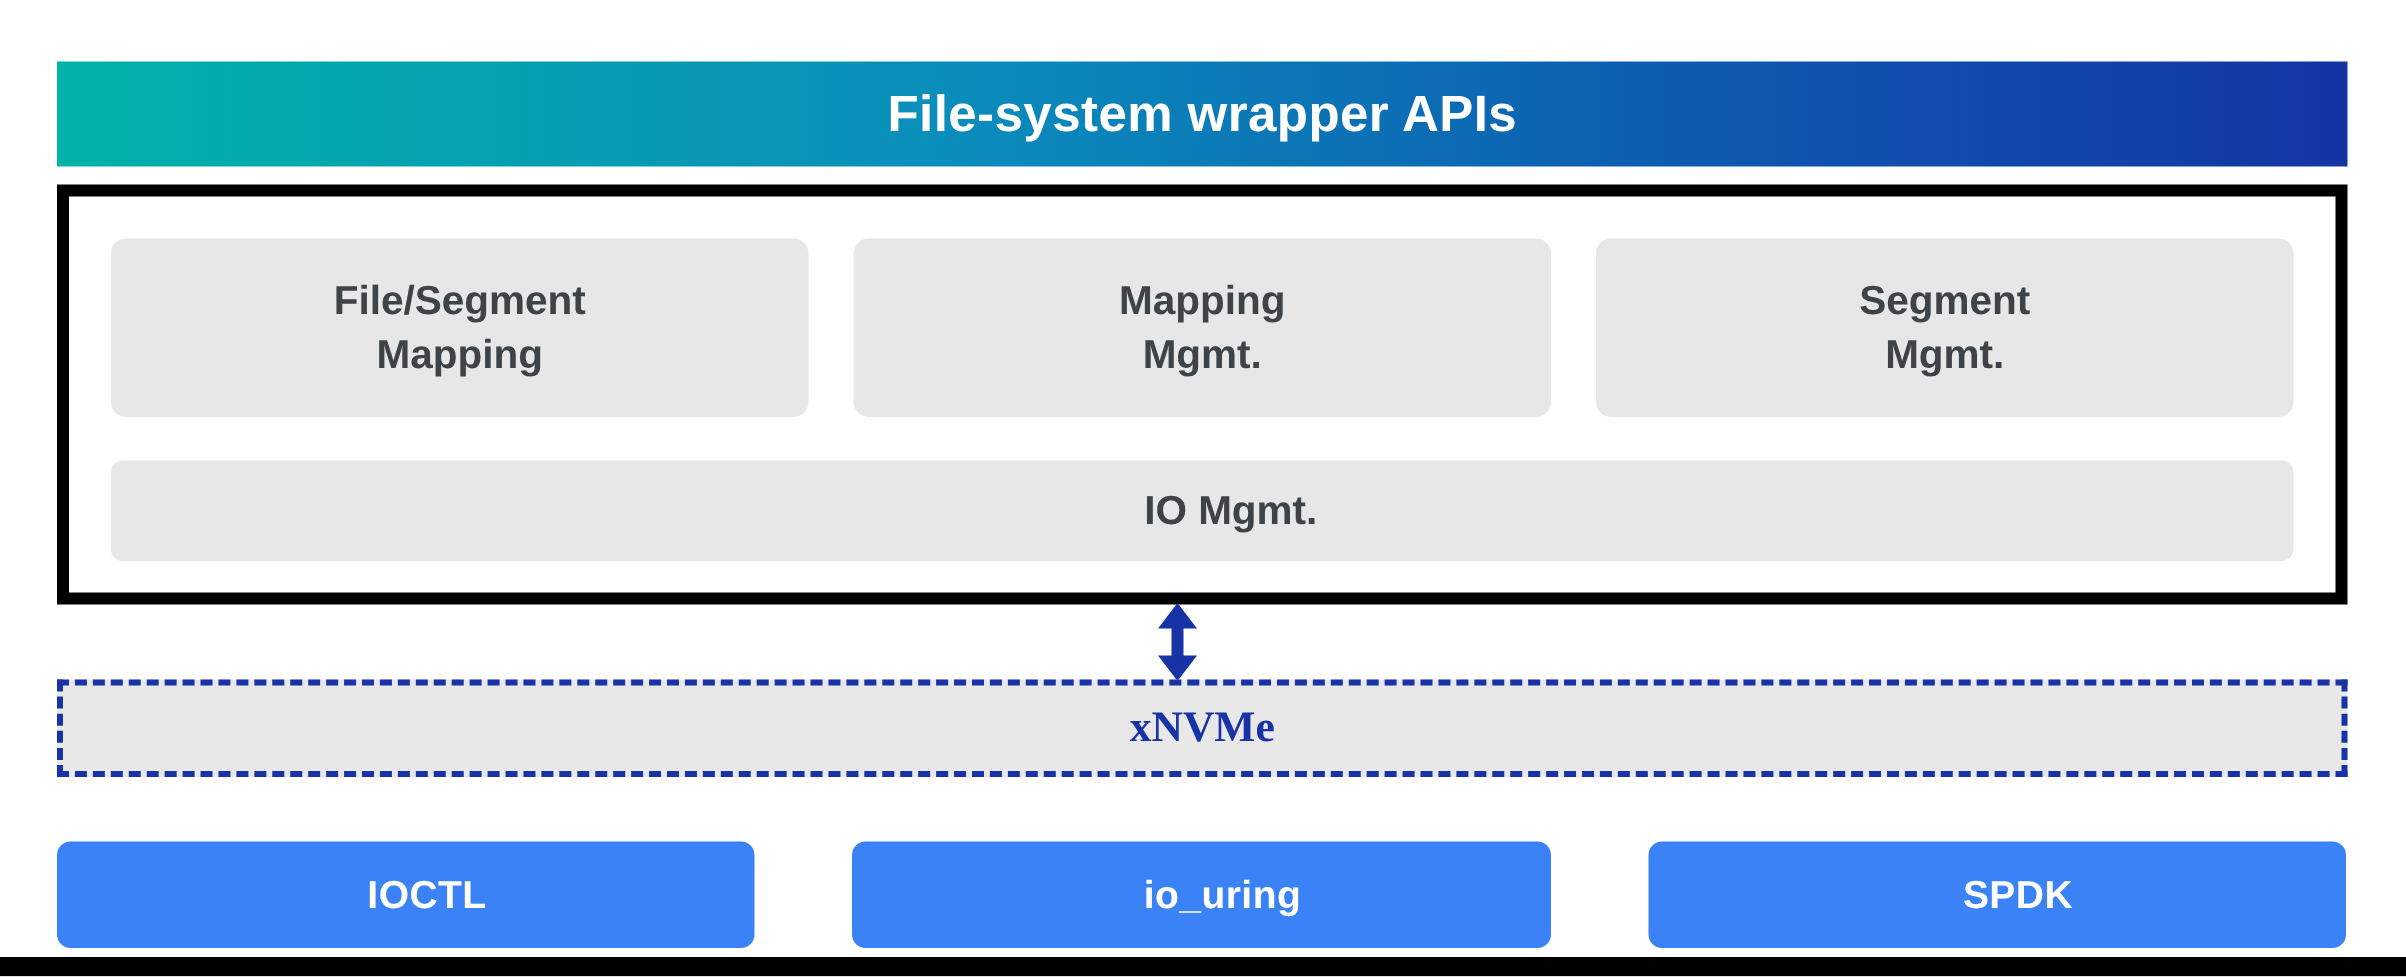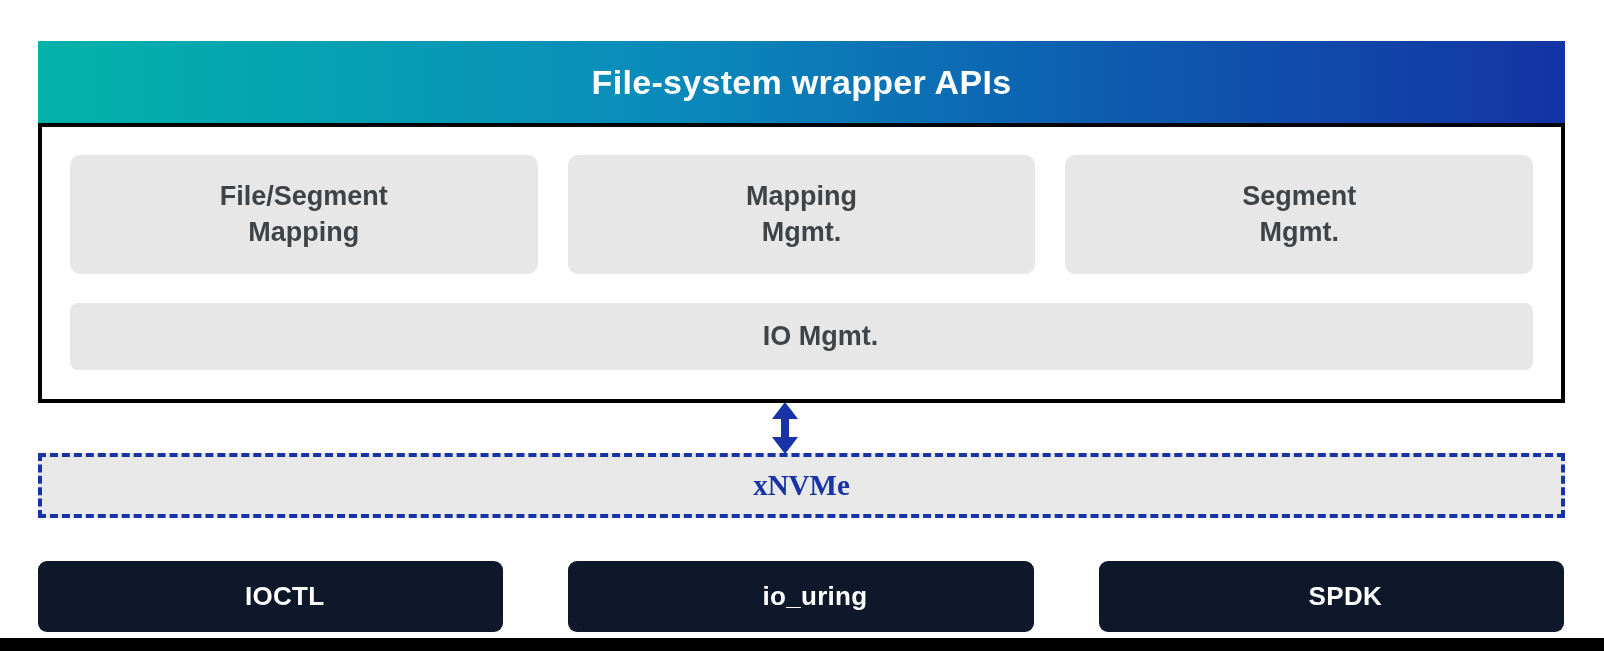--- a/index.html
+++ b/index.html
@@ -13,36 +13,36 @@
     width: 1604px;
     height: 651px;
     background: #ffffff;
     overflow: hidden;
   }
 
   
   .header-bar {
     position: absolute;
     left: 38px; top: 41px;
-    width: 1527px; height: 82px;
+    width: 1527px; height: 70px;
     background: linear-gradient(90deg, #02b3a9 0%, #0a8cbb 40%, #0d5cb0 70%, #1434a4 100%);
     display: flex; align-items: center; justify-content: center;
   }
   .header-title {
     color: #ffffff;
     font-size: 34px;
     letter-spacing: 0.3px;
   }
 
   
   .fs-container {
     position: absolute;
     left: 38px; top: 123px;
     width: 1527px; height: 280px;
-    border: 4px solid #000000;
+    border: 8px solid #000000;
     background: #ffffff;
   }
   .modules-row {
     position: absolute;
     left: 28px; right: 28px; top: 28px;
     height: 119px;
     display: flex;
     gap: 30px;
   }
   .gray-box {
@@ -88,21 +88,21 @@
   
   .backend-row {
     position: absolute;
     left: 38px; top: 561px;
     width: 1526px; height: 71px;
     display: flex;
     gap: 65px;
   }
   .blue-box {
     flex: 1;
-    background: #0f172a;
+    background: #3b82f6;
     border-radius: 9px;
     display: flex; align-items: center; justify-content: center;
     color: #ffffff;
     font-size: 26px;
     letter-spacing: 0.3px;
     padding-left: 28px;
   }
 
   
   .black-bar {

